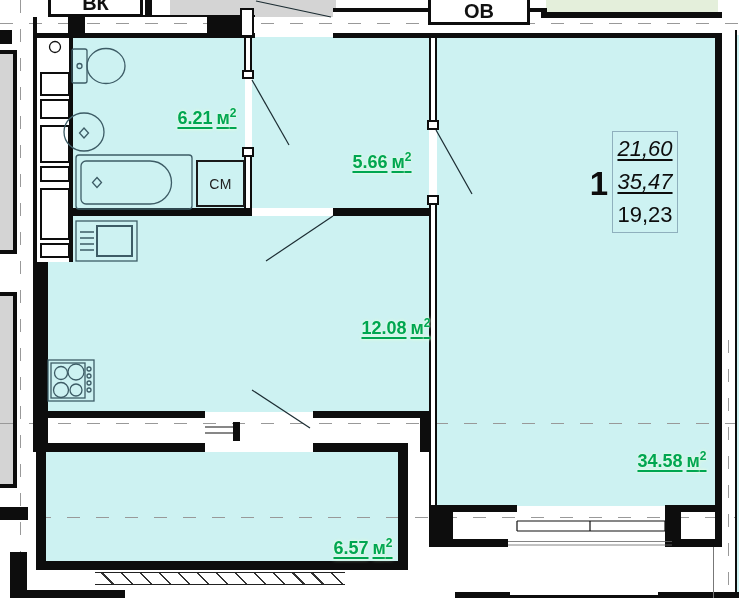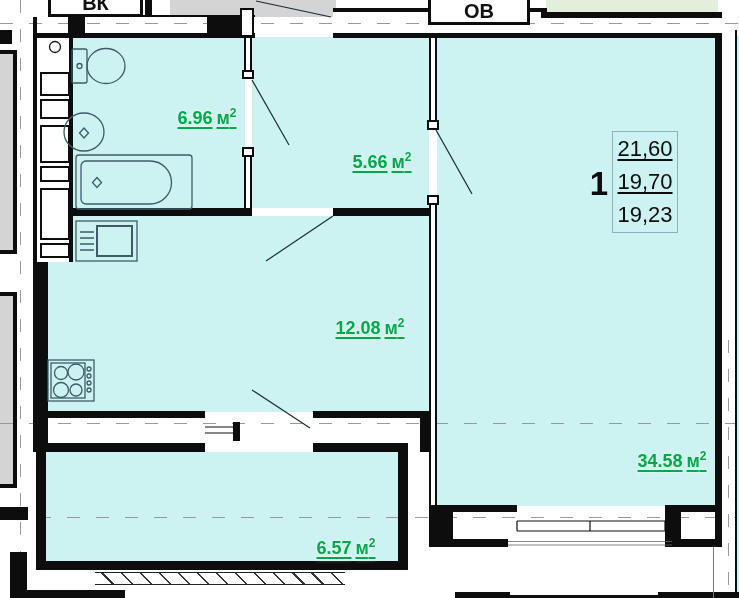--- a/index.html
+++ b/index.html
@@ -37,21 +37,21 @@
     display:flex;align-items:center;justify-content:center;
     font-size:14px;color:#222;letter-spacing:0.5px;
   }
   .stamp-num{font-size:33px;font-weight:bold;color:#0d0d0d;line-height:1;}
   .stamp-box{
     border:1px solid #8fb0bd;box-sizing:border-box;
     display:flex;flex-direction:column;justify-content:space-around;
     text-align:center;font-size:22px;color:#0d0d0d;
   }
   .stamp-row{line-height:1.1;}
-  .stamp-row.u{text-decoration:underline;text-decoration-thickness:2px;text-underline-offset:3px;}
+  .stamp-row.u{text-decoration:underline;text-decoration-thickness:2px;text-underline-offset:3px;font-style:italic;}
   svg.fixtures{position:absolute;left:0;top:0;pointer-events:none;}
 </style>
 </head>
 <body>
 
 <div id="plan">
 
   <div class="abs f" style="left:73px;top:37px;width:172px;height:172px"></div>
   <div class="abs f" style="left:252px;top:37px;width:177px;height:171px"></div>
   <div class="abs f" style="left:48px;top:216px;width:381px;height:196px"></div>
@@ -201,37 +201,40 @@
     </g>
   </svg>
 
   <div class="abs shaftbox" style="left:48px;top:-10px;width:95px;height:27px">
     <span>ВК</span>
   </div>
   <div class="abs shaftbox" style="left:428px;top:-8px;width:102px;height:33px">
     <span>ОВ</span>
   </div>
 
+  <div class="abs cmbox" style="left:196px;top:160px;width:49px;height:47px">
+    <span>СМ</span>
+  </div>
 
   <div class="abs arealabel" style="left:207px;top:117px">
-    <span>6.96</span><span class="u">м</span><sup>2</sup>
+    <span>6.21</span><span class="u">м</span><sup>2</sup>
   </div>
   <div class="abs arealabel" style="left:382px;top:161px">
     <span>5.66</span><span class="u">м</span><sup>2</sup>
   </div>
-  <div class="abs arealabel" style="left:370px;top:327px">
+  <div class="abs arealabel" style="left:396px;top:327px">
     <span>12.08</span><span class="u">м</span><sup>2</sup>
   </div>
   <div class="abs arealabel" style="left:672px;top:460px">
     <span>34.58</span><span class="u">м</span><sup>2</sup>
   </div>
-  <div class="abs arealabel" style="left:346px;top:547px">
+  <div class="abs arealabel" style="left:363px;top:547px">
     <span>6.57</span><span class="u">м</span><sup>2</sup>
   </div>
 
   <div class="abs stamp-num" style="left:580px;top:167px;width:28px;text-align:right">1</div>
   <div class="abs stamp-box" style="left:612px;top:131px;width:66px;height:102px">
     <div class="stamp-row u">21,60</div>
-    <div class="stamp-row u">19,70</div>
+    <div class="stamp-row u">35,47</div>
     <div class="stamp-row">19,23</div>
   </div>
 
 </div>
 
 </body></html>

